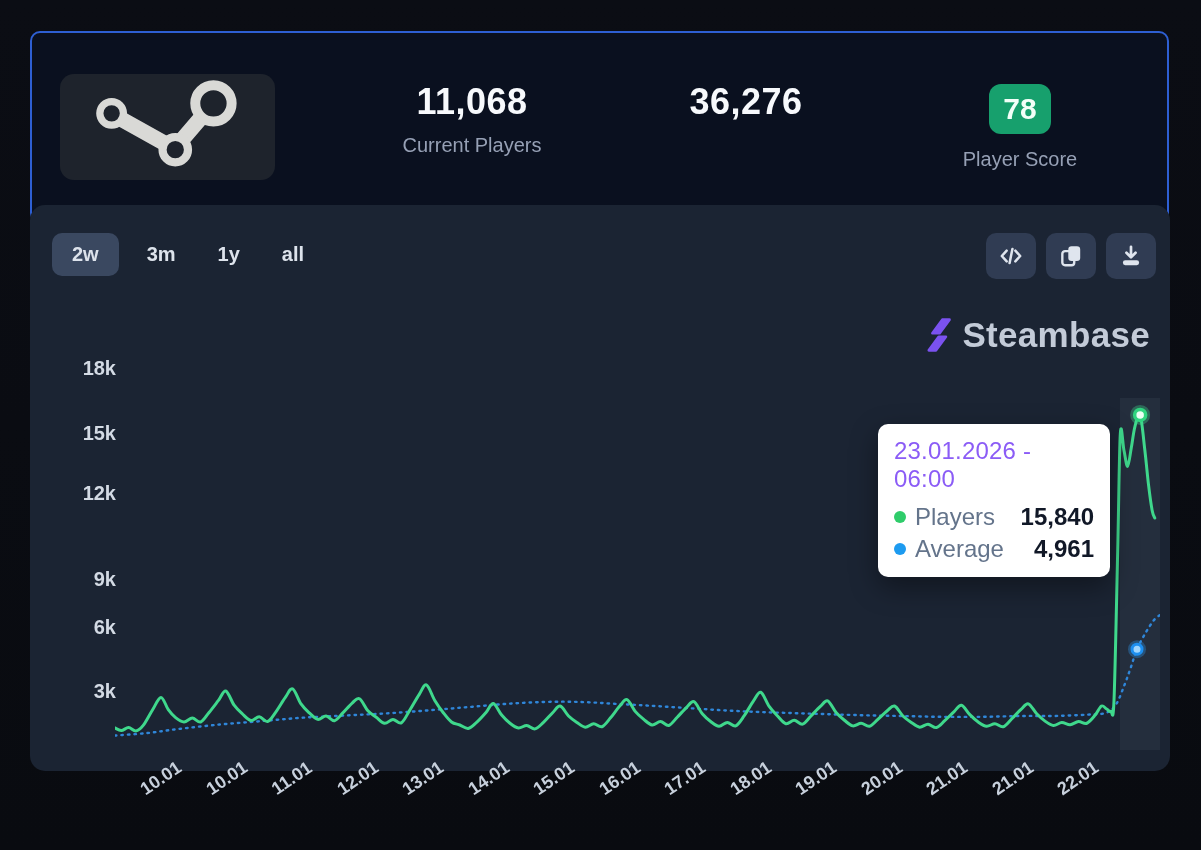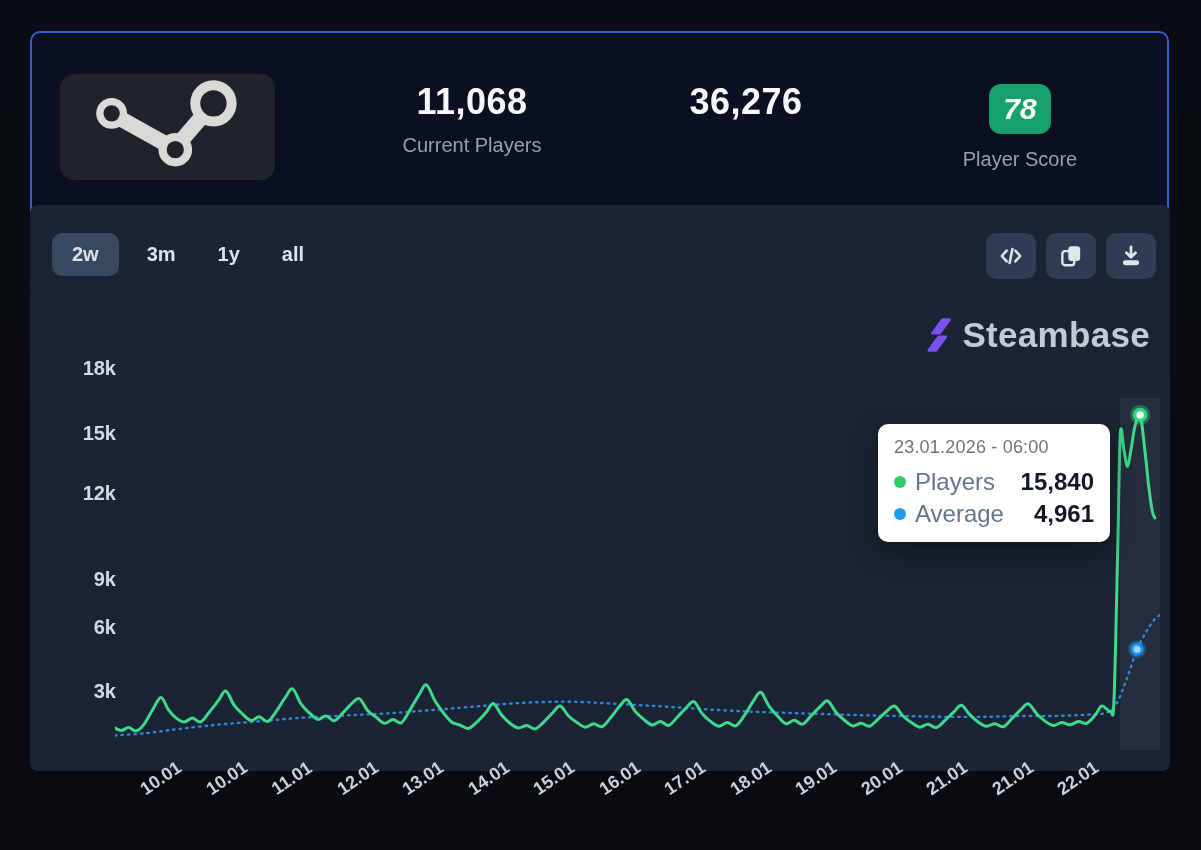--- a/index.html
+++ b/index.html
@@ -10,45 +10,45 @@
   .top-card{position:absolute;left:30px;top:31px;width:1139px;height:192px;
     background:#0a101f;border:2px solid #2e5fd3;border-radius:10px;
     display:flex;align-items:center;}
   .steam-tile{width:215px;height:106px;margin-left:28px;background:#1e232c;border-radius:14px;
     display:flex;align-items:center;justify-content:center;flex:none;}
   .stats{flex:1;display:flex;margin-left:60px;margin-right:10px;}
   .stat{flex:1;text-align:center;}
   .stat-value{font-size:36px;font-weight:800;color:#f7f9fc;letter-spacing:.5px;line-height:1;}
   .stat-label{margin-top:14px;font-size:20px;color:#96a0b5;}
   .score-badge{display:inline-block;min-width:62px;height:50px;line-height:50px;background:#17a06d;
-    border-radius:12px;color:#f2fff8;font-size:30px;font-weight:800;padding:0 10px;font-style:italic;}
+    border-radius:12px;color:#f2fff8;font-size:30px;font-weight:800;padding:0 10px;}
 
   
   .panel{position:absolute;left:30px;top:205px;width:1140px;height:566px;
-    background:#1b2433;border-radius:8px;}
+    background:#1b2433;border-radius:15px;}
   .range-row{position:absolute;left:22px;top:28px;display:flex;align-items:center;gap:14px;}
   .range-btn{border:none;background:transparent;color:#dde3ec;font-size:20px;font-weight:700;
     padding:10px 14px;border-radius:10px;cursor:pointer;}
   .range-btn.active{background:#3a4860;padding:10px 20px;}
   .icon-row{position:absolute;right:14px;top:28px;display:flex;gap:10px;}
   .icon-btn{width:50px;height:46px;background:#303c53;border:none;border-radius:10px;cursor:pointer;
     display:flex;align-items:center;justify-content:center;color:#dfe5ee;}
   .brand{position:absolute;right:20px;top:110px;display:flex;align-items:center;gap:8px;cursor:pointer;}
   .brand-text{font-size:35px;font-weight:700;color:#c3cbd8;letter-spacing:.3px;}
 
   
   .y-tick{position:absolute;left:30px;width:56px;text-align:right;font-size:20px;font-weight:700;color:#d3dae4;line-height:24px;}
   .x-tick{position:absolute;width:64px;text-align:center;font-size:18px;font-weight:600;color:#c7d0dc;
     transform:rotate(-34deg);}
   #plot{position:absolute;left:85px;top:155px;}
 
   
   .tooltip{position:absolute;left:848px;top:219px;width:232px;background:#ffffff;border-radius:10px;
     box-shadow:0 10px 28px rgba(0,0,0,.4);padding:13px 16px 12px 16px;z-index:5;}
-  .tt-date{font-size:18px;color:#737373;margin-bottom:8px;letter-spacing:.2px;}
+  .tt-date{font-size:24px;color:#8b5cf6;margin-bottom:8px;letter-spacing:.2px;}
   .tt-row{display:flex;align-items:center;font-size:24px;height:32px;}
   .tt-dot{width:12px;height:12px;border-radius:50%;margin-right:9px;flex:none;}
   .tt-label{color:#64748b;}
   .tt-value{margin-left:auto;color:#111827;font-weight:800;}
 </style>
 </head>
 <body>
 
 <div id="stage">
 

